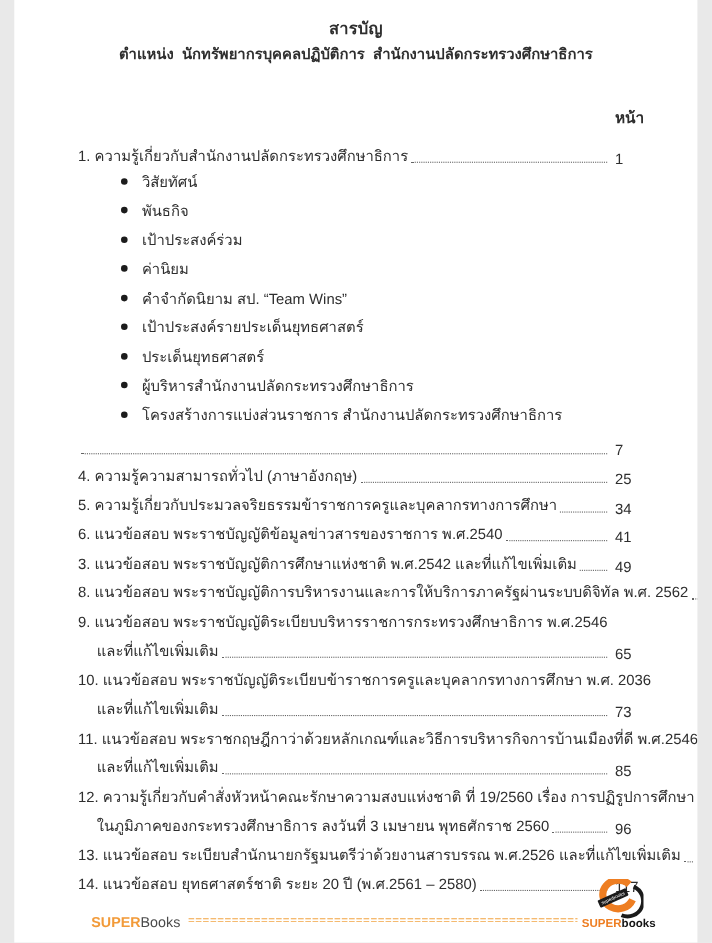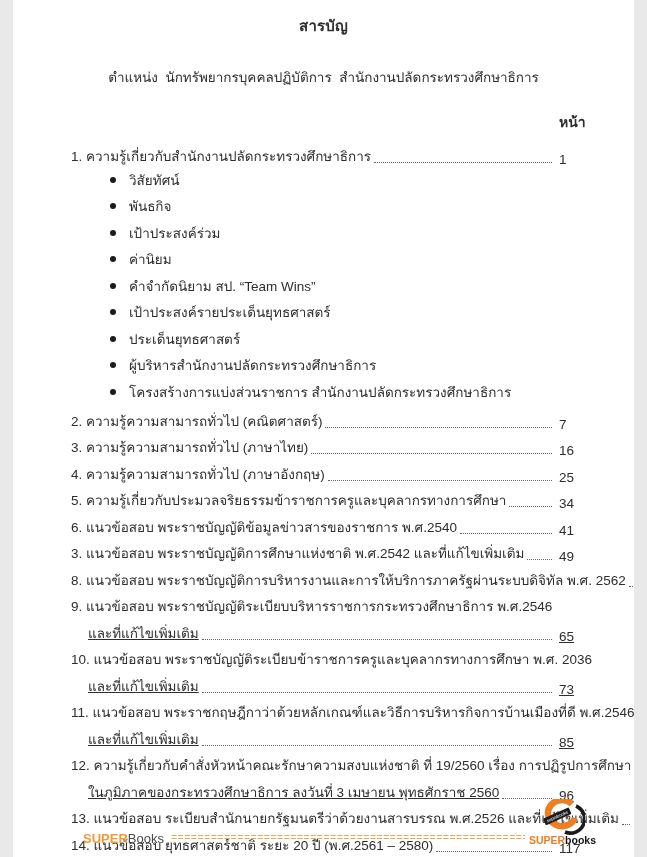--- a/index.html
+++ b/index.html
@@ -10,44 +10,44 @@
     background:#ffffff;
     font-family:"Liberation Sans","DejaVu Sans",sans-serif;
     color:#2e2e2e;
     overflow:hidden;
   }
   .title {
     text-align:center; font-weight:bold; font-size:15px;
     padding-top:14px; letter-spacing:0.2px;
   }
   .subtitle {
-    text-align:center; font-weight:normal; font-size:13.5px;
-    margin-top:28px; white-space:pre;
+    text-align:center; font-weight:bold; font-size:13.5px;
+    margin-top:0; white-space:pre;
   }
   .page-label-row {
     display:flex; justify-content:flex-end;
-    padding-right:35px; margin-top:23px;
+    padding-right:35px; margin-top:36px;
     font-weight:bold; font-size:14px;
   }
   .pg-head { width:40px; }
   .toc { padding:7px 35px 0 58px; font-size:13.5px; }
   .row { display:flex; align-items:flex-end; height:26.5px; }
   .lbl { white-space:nowrap; }
   .dots {
     flex:1; min-width:8px;
     border-bottom:1.6px dotted #636363;
     margin:0 7px 4px 3px;
   }
   .pg { width:40px; flex:none; }
   .bullet { align-items:center; padding-left:39px; }
   .marker {
     width:6px; height:6px; border-radius:50%;
     background:#1c1c1c; margin-right:13px; flex:none;
   }
-  .cont { padding-left:17px;text-decoration:underline; }
+  .cont { padding-left:17px; }
   .footer {
     position:absolute; left:70px; right:38px; bottom:11px;
     display:flex; align-items:flex-end;
   }
   .brand { font-size:13px; white-space:nowrap; line-height:14px; }
   .brand .sup { color:#F29A38; font-weight:bold; }
   .brand .bk  { color:#4a4a4a; }
   .divider {
     flex:1; overflow:hidden; white-space:nowrap;
     color:#F2A747; font-size:10.5px; letter-spacing:0.5px;
@@ -110,28 +110,22 @@
     <div class="row bullet">
       <span class="marker"></span>
       <span class="lbl">ผู้บริหารสำนักงานปลัดกระทรวงศึกษาธิการ</span>
     </div>
     <div class="row bullet">
       <span class="marker"></span>
       <span class="lbl">โครงสร้างการแบ่งส่วนราชการ สำนักงานปลัดกระทรวงศึกษาธิการ</span>
     </div>
 
     <div class="row">
-      <span class="lbl">2. ความรู้ความสามารถทั่วไป (คณิตศาสตร์)</span>
       <span class="dots"></span>
       <span class="pg">7</span>
-    </div>
-    <div class="row">
-      <span class="lbl">3. ความรู้ความสามารถทั่วไป (ภาษาไทย)</span>
-      <span class="dots"></span>
-      <span class="pg">16</span>
     </div>
     <div class="row">
       <span class="lbl">4. ความรู้ความสามารถทั่วไป (ภาษาอังกฤษ)</span>
       <span class="dots"></span>
       <span class="pg">25</span>
     </div>
     <div class="row">
       <span class="lbl">5. ความรู้เกี่ยวกับประมวลจริยธรรมข้าราชการครูและบุคลากรทางการศึกษา</span>
       <span class="dots"></span>
       <span class="pg">34</span>

